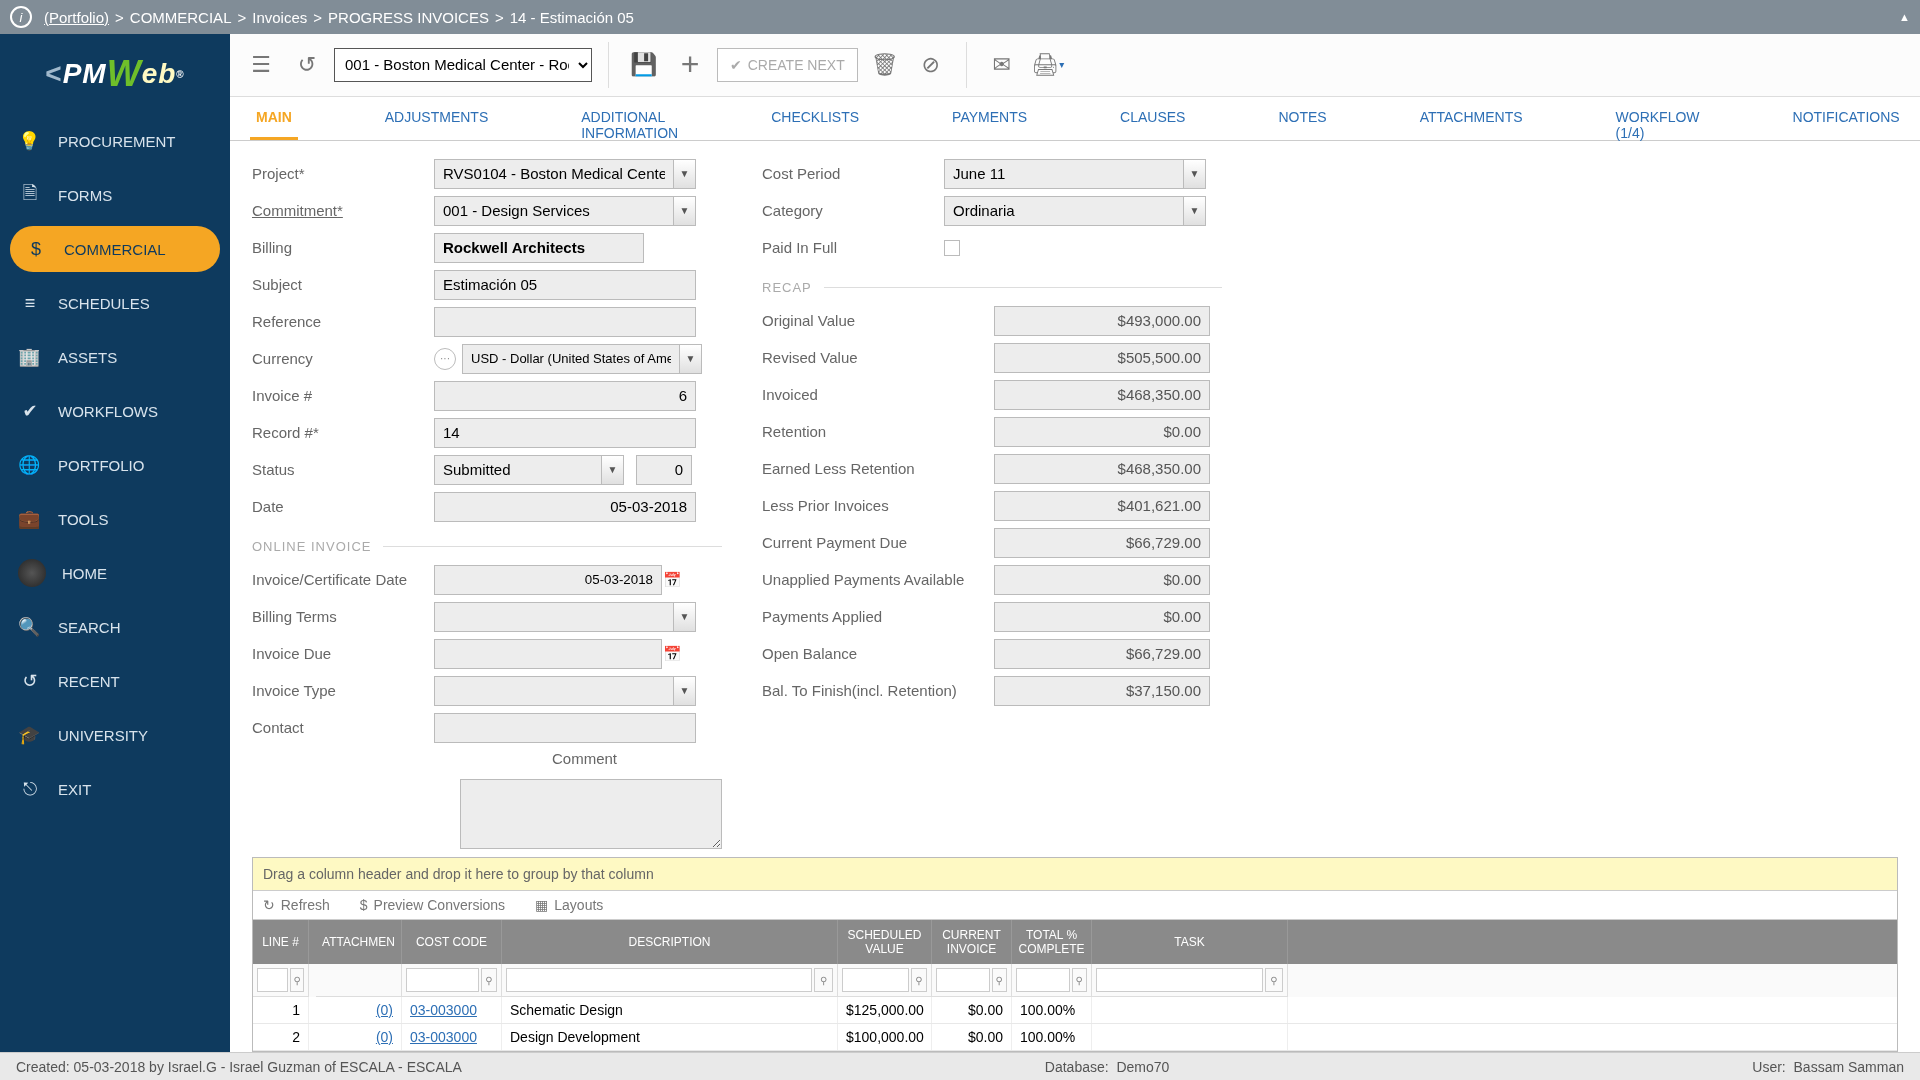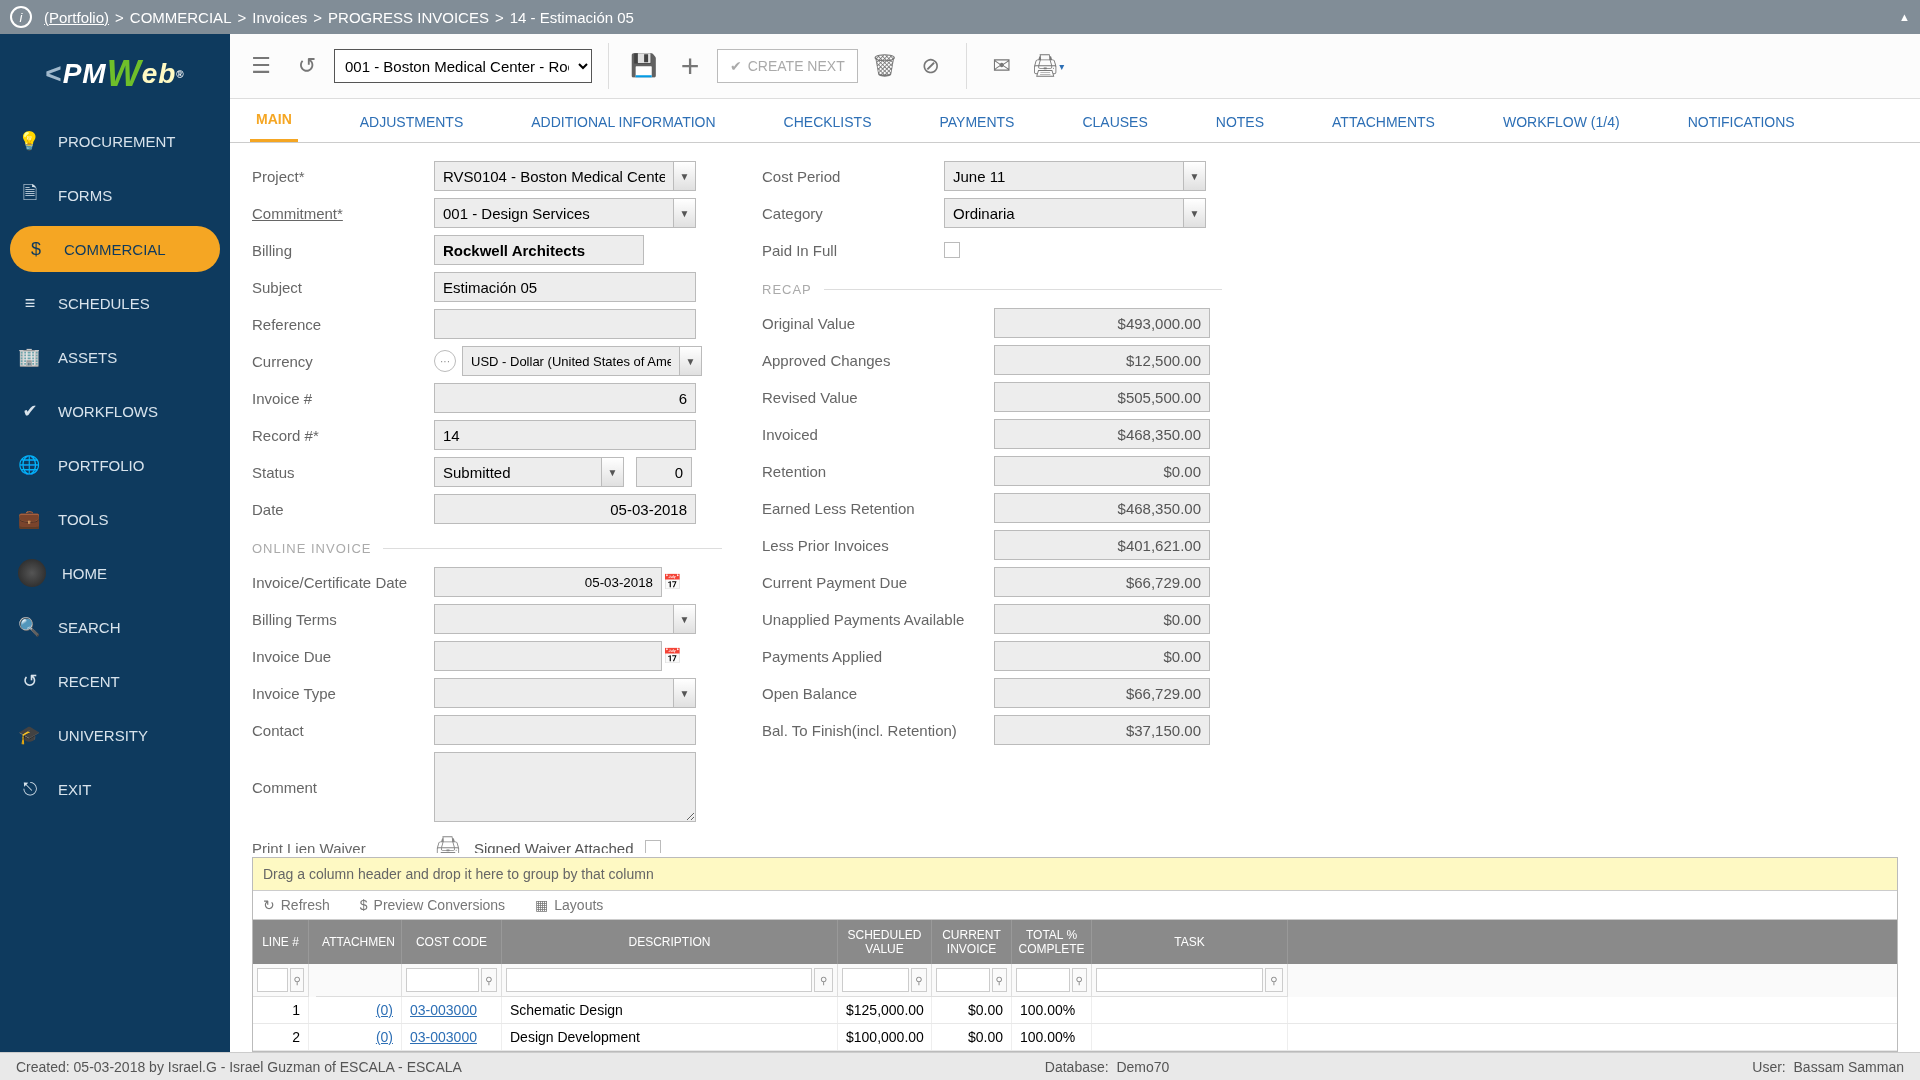--- a/index.html
+++ b/index.html
@@ -31,21 +31,21 @@
 
 
 .toolbar { height:68px; border-bottom:1px solid #ddd; display:flex; align-items:center; padding:0 12px; gap:8px; background:#fcfcfc;}
 .toolbar .tbtn { width:38px; height:38px; display:flex; align-items:center; justify-content:center; font-size:22px; color:#777; cursor:pointer;}
 .toolbar select { height:34px; font-size:15px; border:1px solid #555; padding:0 6px; background:#fff;}
 .toolbar .vdiv { width:1px; height:46px; background:#ddd; margin:0 8px;}
 .toolbar .create-next { height:34px; border:1px solid #bbb; color:#aaa; padding:0 12px; font-size:14px; display:flex; align-items:center; gap:6px; background:#fff;}
 .toolbar .plus { font-size:32px; } 
 
 
-.tabs { height:44px; display:flex; align-items:flex-end; border-bottom:1px solid #ccc; padding:0 20px; gap:56px; font-size:14px; background:#fff;}
+.tabs { height:44px; display:flex; align-items:flex-start; border-bottom:1px solid #ccc; padding:0 20px; gap:81px; font-size:14px; background:#fff;}
 .tab { color:#2d6fb5; cursor:pointer; padding:12px 6px; }
 .tab.active { color:#f5a623; border-bottom:3px solid #f5a623; font-weight:bold;}
 
 
 .form-area { padding:18px 22px; display:flex; gap:40px; font-size:15px; color:#555; overflow-y:auto;}
 .col { display:flex; flex-direction:column; gap:7px; }
 .row { display:flex; align-items:center; gap:12px; height:30px;}
 .row label { width:170px; font-size:15px; color:#666;}
 .row label.req::after{content:"*";}
 .row label.link { text-decoration:underline; cursor:pointer;}
@@ -283,21 +283,21 @@
             <label>Invoice Type</label>
           <div class="fsel">
               <input style="">
               <div class="dd">▼</div>
             </div>
           </div>
         <div class="row">
             <label>Contact</label>
           <input class="ftxt" style="width: 262px;">
           </div>
-        <div class="row" style="height:auto; align-items:center;">
+        <div class="row" style="height:auto; align-items:flex-end;flex-direction:column;">
             <label>Comment</label>
           <textarea class="comment-box" style=""></textarea>
           </div>
         <div class="row" style="margin-top:6px;">
             <label>Print Lien Waiver</label>
           <div style="font-size:22px;color:#888;">🖨</div>
           <span style="">Signed Waiver Attached</span>
           <div class="checkbox"></div>
           </div>
       </div>
@@ -321,24 +321,20 @@
             <label>Paid In Full</label>
           <div class="checkbox"></div>
           </div>
         <div class="section-divider">
             <span>RECAP</span>
             <div class="line"></div>
           </div>
         <div class="row">
             <label style="width:220px">Original Value</label>
             <div class="readonly">$493,000.00</div>
-          </div>
-        <div class="row">
-            <label style="width:220px">Approved Changes</label>
-            <div class="readonly">$12,500.00</div>
           </div>
         <div class="row">
             <label style="width:220px">Revised Value</label>
             <div class="readonly">$505,500.00</div>
           </div>
         <div class="row">
             <label style="width:220px">Invoiced</label>
             <div class="readonly">$468,350.00</div>
           </div>
         <div class="row">

